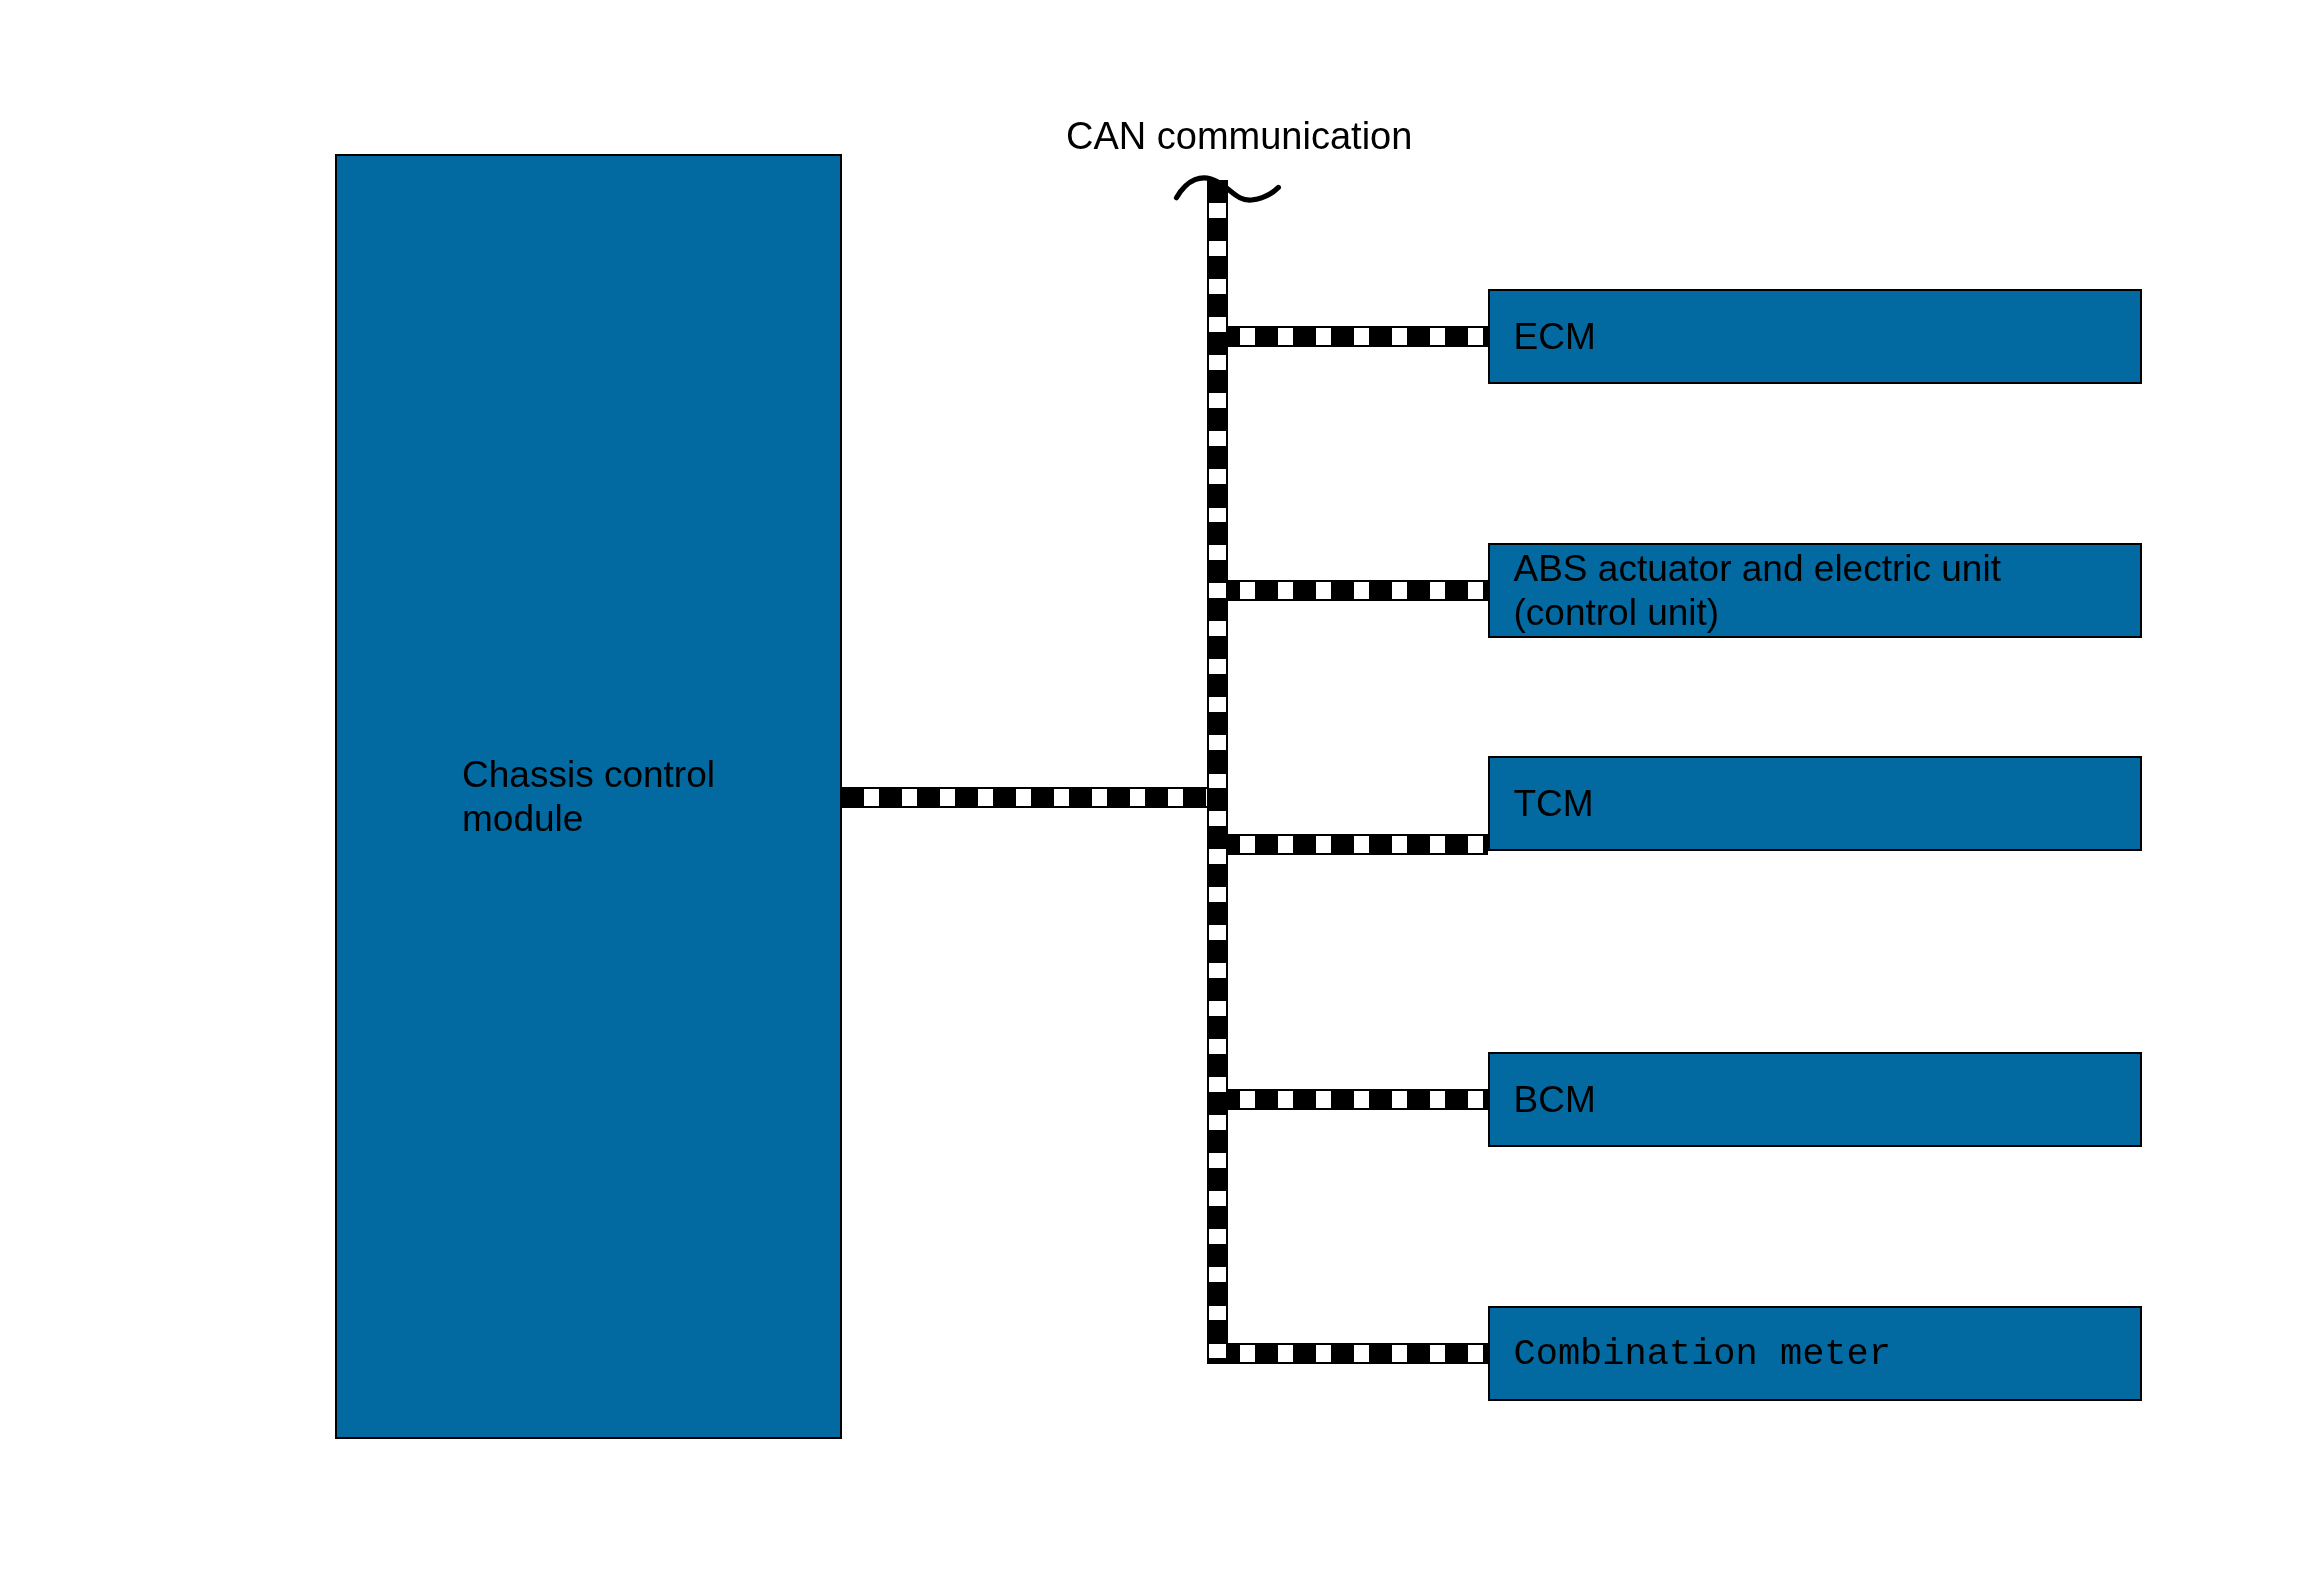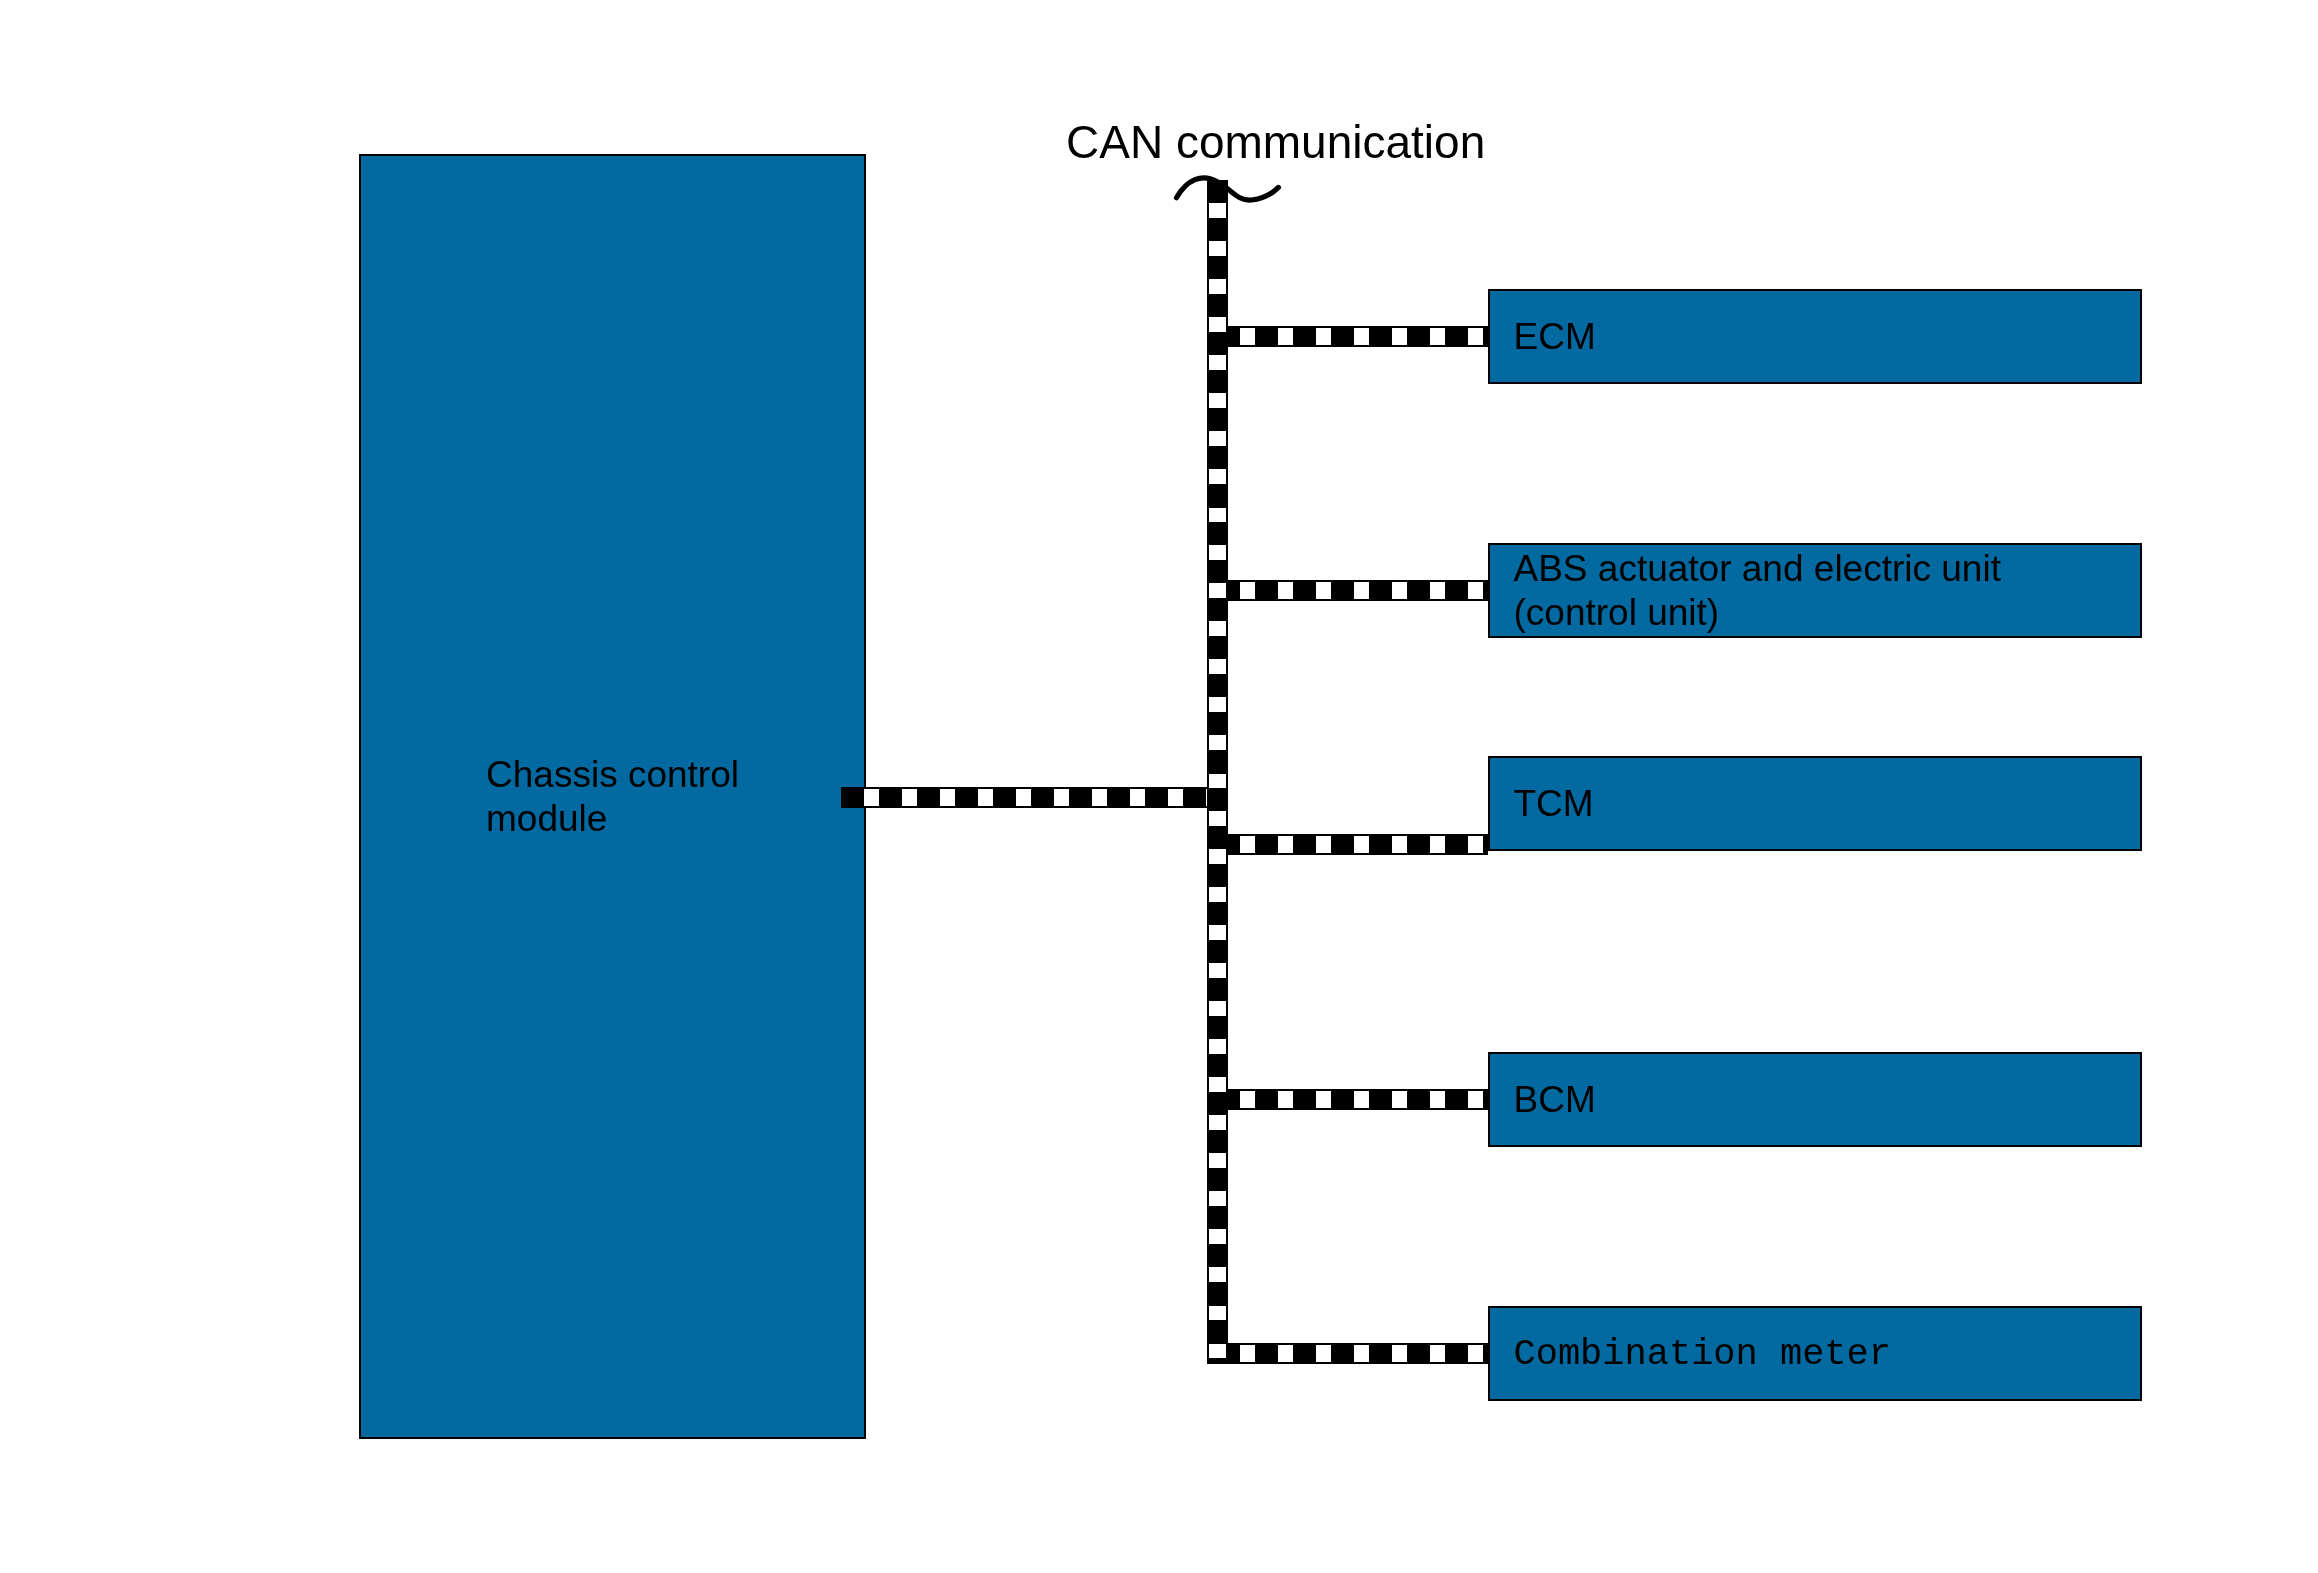--- a/index.html
+++ b/index.html
@@ -22,40 +22,39 @@
     box-sizing: border-box;
     border: 2.9px solid #000000;
     background: #0369a1;
     display: flex;
     align-items: center;
   }
   .chassis-box {
     left: 335px; top: 154px;
     width: 507px; height: 1285px;
     justify-content: center;
-    margin-left: 24px;
   }
   .node-box {
     left: 1488px;
     width: 654px; height: 95px;
     padding-left: 23.5px;
   }
   .box-label {
     font-size: 37px;
     line-height: 44px;
     white-space: pre-line;
     text-align: left;
     color: #000000;
   }
   .chassis-box .box-label { font-size: 37px; }
   
   .can-label {
     position: absolute;
     left: 1066px; top: 115px;
-    font-size: 46px;
+    font-size: 38px;
     white-space: nowrap;
     color: #000000;
     z-index: 4;
   }
   
   .connector {
     position: absolute;
     height: 20.7px;
     box-sizing: border-box;
     border-top: 2.9px solid #000000;

